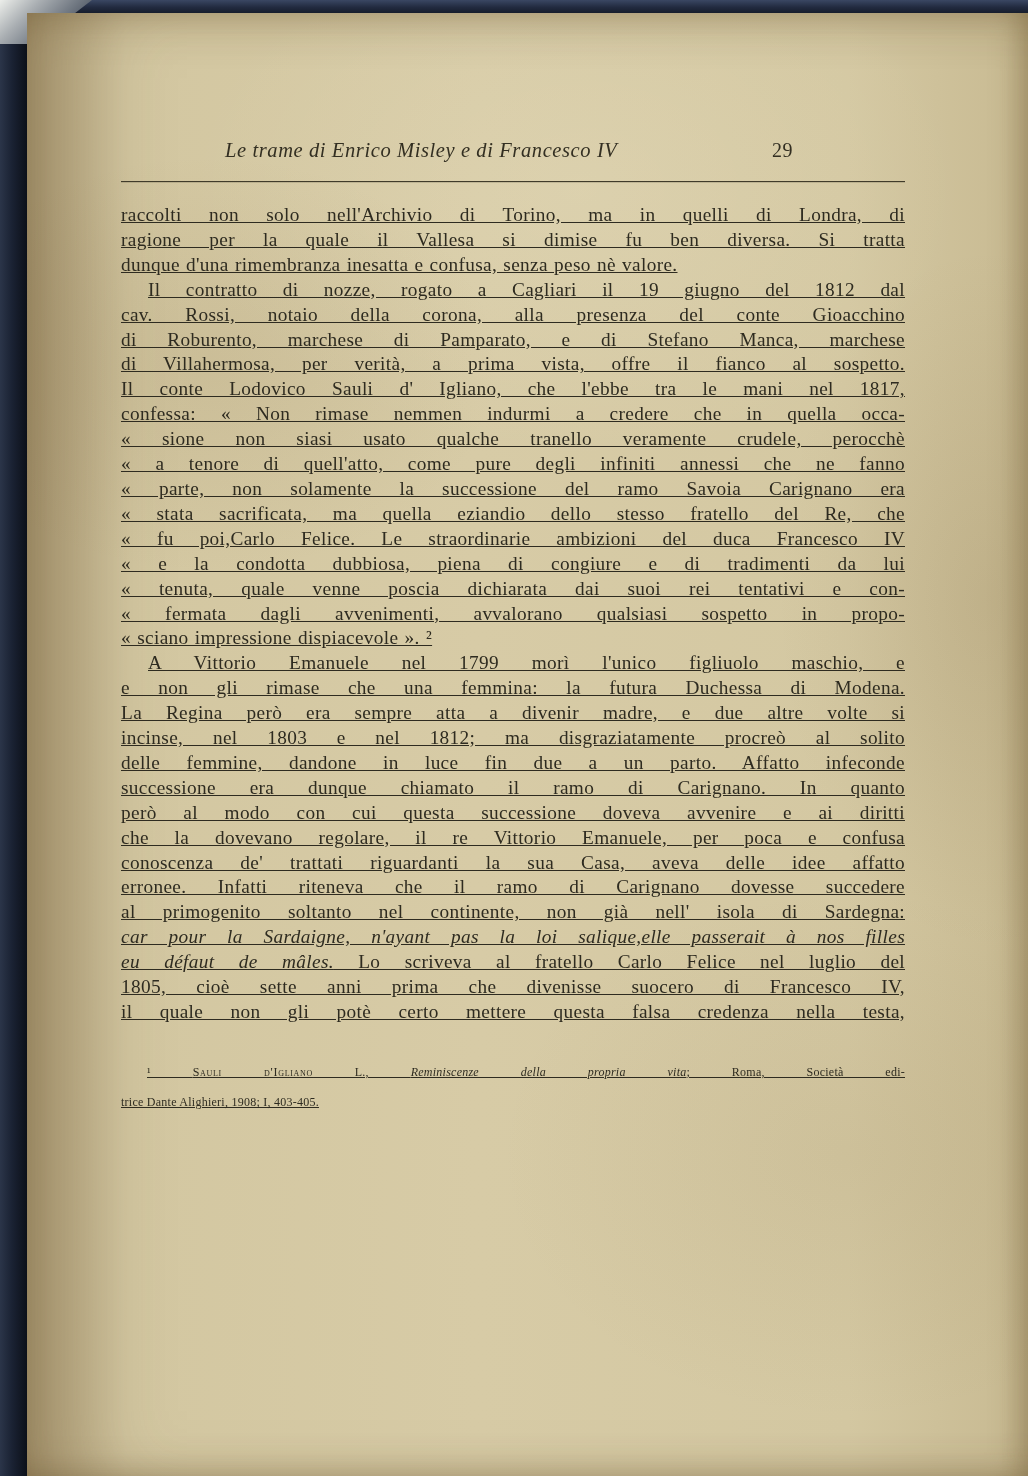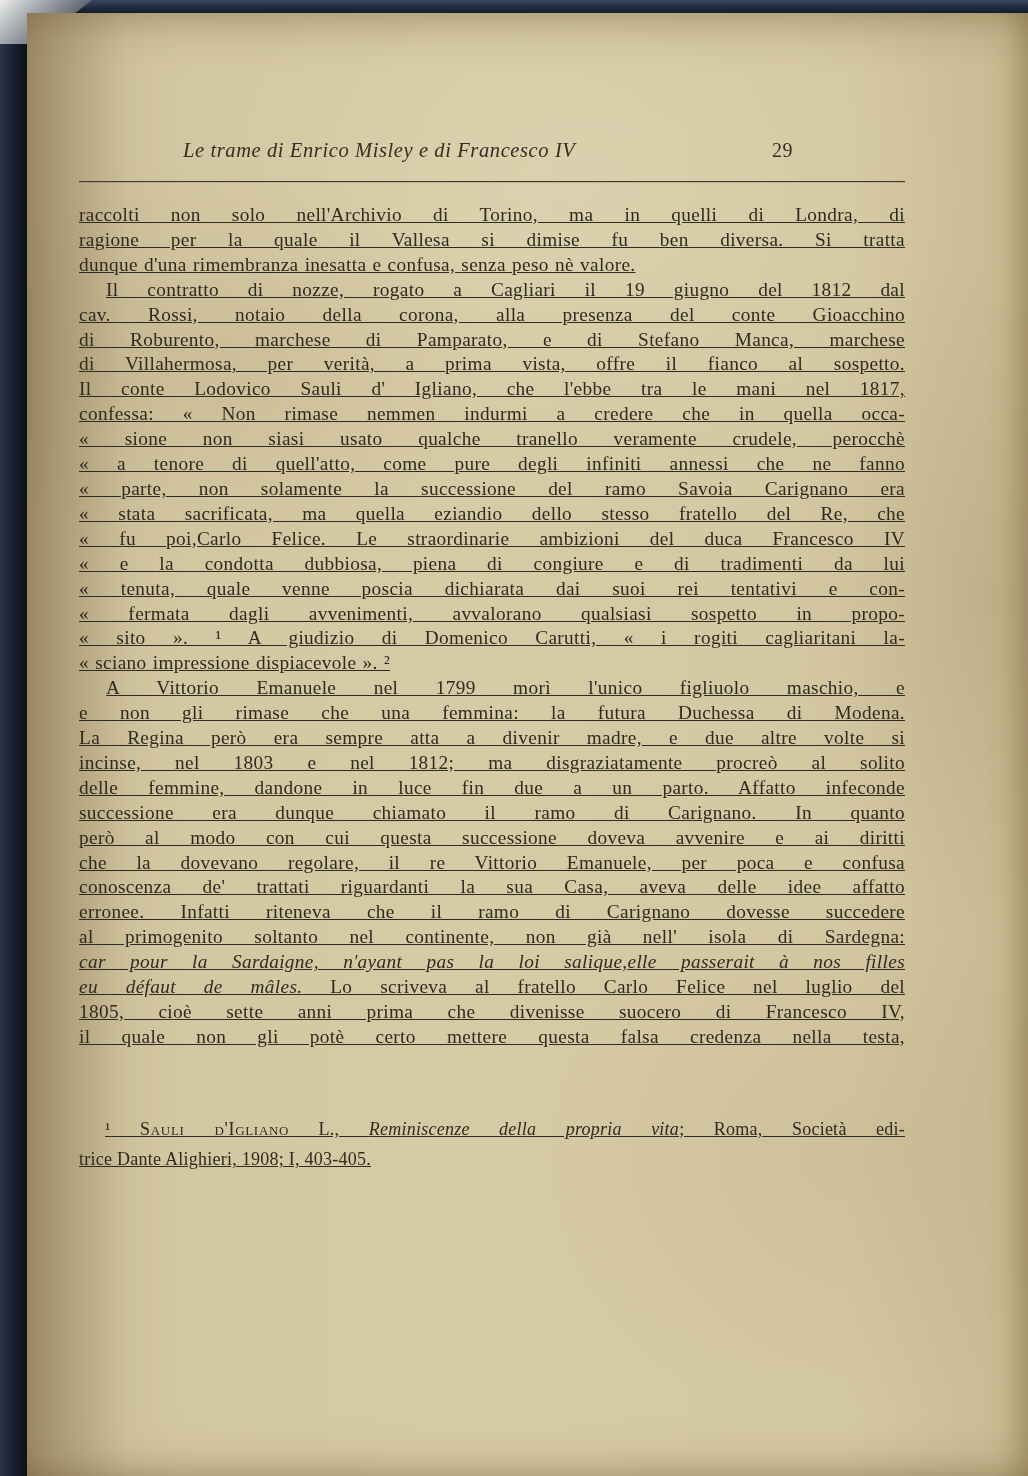--- a/index.html
+++ b/index.html
@@ -35,21 +35,21 @@
       radial-gradient(ellipse 420px 300px at 18% 24%, rgba(121, 96, 55, 0.10), transparent 70%),
       radial-gradient(ellipse 500px 380px at 82% 78%, rgba(121, 96, 55, 0.08), transparent 70%),
       radial-gradient(ellipse 600px 420px at 55% 12%, rgba(255, 249, 226, 0.14), transparent 65%),
       radial-gradient(ellipse 300px 500px at 96% 40%, rgba(110, 86, 48, 0.12), transparent 70%),
       linear-gradient(90deg, #c3b48c 0%, #d3c7a1 10%, #d7cba6 45%, #d4c8a2 82%, #c8ba92 100%);
     box-shadow:
       inset 95px 0 95px -48px rgba(90, 68, 35, 0.40),
       inset -20px 0 30px -12px rgba(105, 83, 46, 0.38),
       inset 0 26px 44px -20px rgba(105, 83, 46, 0.32),
       inset 0 -20px 34px -16px rgba(105, 83, 46, 0.30);
-    padding: 126px 123px 0 52px;
+    padding: 126px 123px 0 94px;
   }
   .header { position: relative; height: 27px; }
   .header .title {
     position: absolute; left: 104px; top: 0;
     font-style: italic;
     font-size: 20.5px;
     letter-spacing: 0.6px;
     color: #332f22;
     white-space: nowrap;
   }
@@ -70,22 +70,22 @@
     line-height: 24.9px;
     letter-spacing: 0.35px;
     word-spacing: 1px;
   }
   .line { text-align: justify; text-align-last: justify; text-decoration: underline; }
   .line.flush { text-align-last: left; }
   .paragraph.indent .line:first-child { text-indent: 27px; }
   .italic { font-style: italic; }
   .sc { font-variant: small-caps; letter-spacing: 0.7px; }
   .footnotes {
-    margin-top: 64px;
-    font-size: 18px;
+    margin-top: 32px;
+    font-size: 12px;
     line-height: 30.5px;
     letter-spacing: 0.25px;
   }
   .footnote .line:first-child { text-indent: 26px; }
 </style>
 </head>
 <body>
 
 <div class="stage">
   <div class="cover-top"></div>
@@ -112,21 +112,20 @@
           <div class="line"><span>Il conte Lodovico Sauli d' Igliano, che l'ebbe tra le mani nel 1817,</span></div>
           <div class="line"><span>confessa: « Non rimase nemmen indurmi a credere che in quella occa-</span></div>
           <div class="line"><span>« sione non siasi usato qualche tranello veramente crudele, perocchè</span></div>
           <div class="line"><span>« a tenore di quell'atto, come pure degli infiniti annessi che ne fanno</span></div>
           <div class="line"><span>« parte, non solamente la successione del ramo Savoia Carignano era</span></div>
           <div class="line"><span>« stata sacrificata, ma quella eziandio dello stesso fratello del Re, che</span></div>
           <div class="line"><span>« fu poi,Carlo Felice. Le straordinarie ambizioni del duca Francesco IV</span></div>
           <div class="line"><span>« e la condotta dubbiosa, piena di congiure e di tradimenti da lui</span></div>
           <div class="line"><span>« tenuta, quale venne poscia dichiarata dai suoi rei tentativi e con-</span></div>
           <div class="line"><span>« fermata dagli avvenimenti, avvalorano qualsiasi sospetto in propo-</span></div>
-          <div class="line"><span>« sito ». ¹ A giudizio di Domenico Carutti, « i rogiti cagliaritani la-</span></div>
           <div class="line flush"><span>« sciano impressione dispiacevole ». ²</span></div>
         </div>
         <div class="paragraph indent">
           <div class="line"><span>A Vittorio Emanuele nel 1799 morì l'unico figliuolo maschio, e</span></div>
           <div class="line"><span>e non gli rimase che una femmina: la futura Duchessa di Modena.</span></div>
           <div class="line"><span>La Regina però era sempre atta a divenir madre, e due altre volte si</span></div>
           <div class="line"><span>incinse, nel 1803 e nel 1812; ma disgraziatamente procreò al solito</span></div>
           <div class="line"><span>delle femmine, dandone in luce fin due a un parto. Affatto infeconde</span></div>
           <div class="line"><span>successione era dunque chiamato il ramo di Carignano. In quanto</span></div>
           <div class="line"><span>però al modo con cui questa successione doveva avvenire e ai diritti</span></div>

